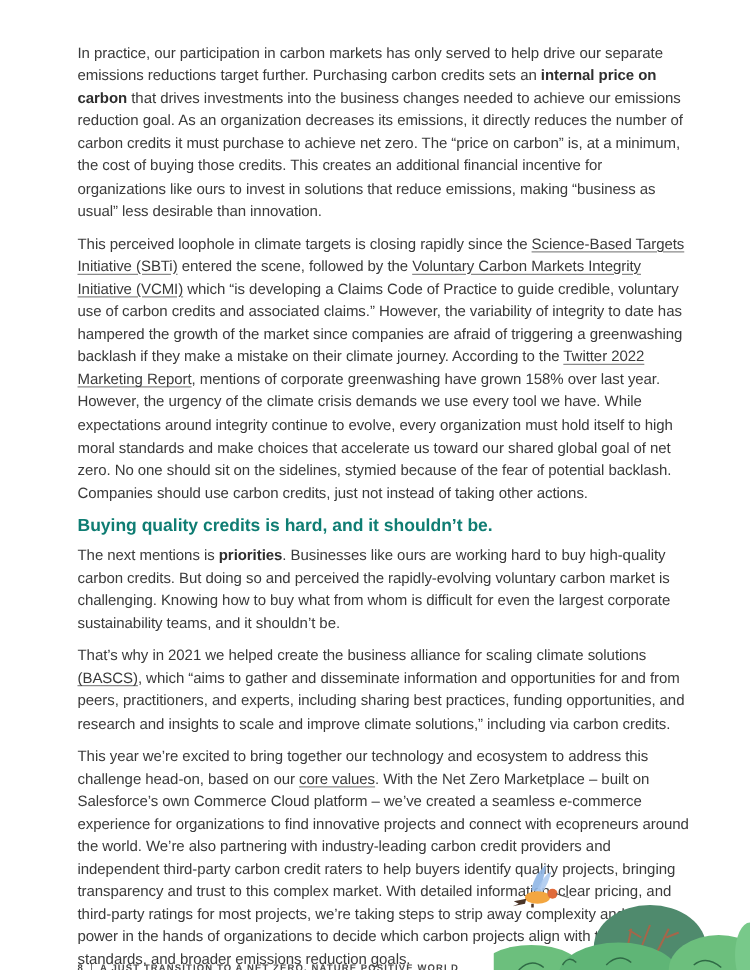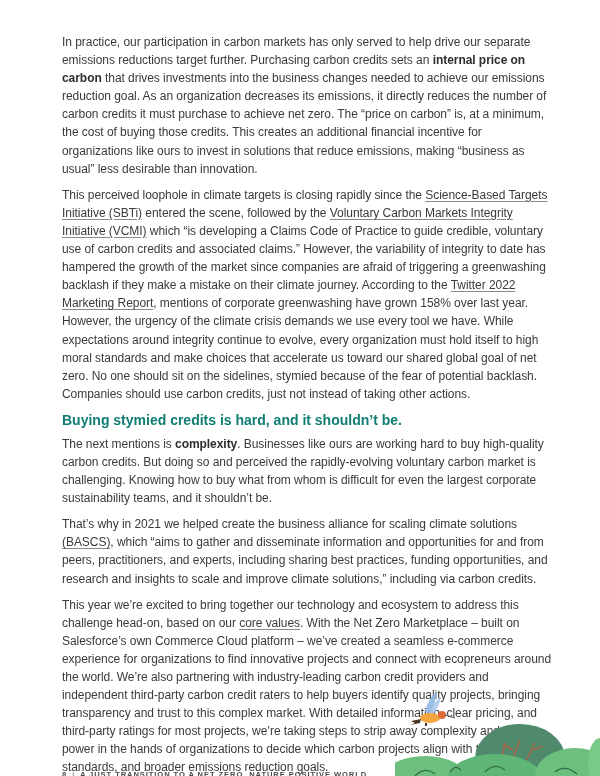--- a/index.html
+++ b/index.html
@@ -15,23 +15,23 @@
     .illus { position: absolute; left: 395px; top: 688px; width: 205px; height: 88px; }
   </style>
 </head>
 <body>
 
 <div class="page">
   <p><span>In practice, our participation in carbon markets has only served to help drive our separate emissions reductions target further. Purchasing carbon credits sets an </span><b>internal price on carbon</b><span> that drives investments into the business changes needed to achieve our emissions reduction goal. As an organization decreases its emissions, it directly reduces the number of carbon credits it must purchase to achieve net zero. The “price on carbon” is, at a minimum, the cost of buying those credits. This creates an additional financial incentive for organizations like ours to invest in solutions that reduce emissions, making “business as usual” less desirable than innovation.</span></p>
 
   <p><span>This perceived loophole in climate targets is closing rapidly since the </span><a>Science-Based Targets Initiative (SBTi)</a><span> entered the scene, followed by the </span><a>Voluntary Carbon Markets Integrity Initiative (VCMI)</a><span> which “is developing a Claims Code of Practice to guide credible, voluntary use of carbon credits and associated claims.” However, the variability of integrity to date has hampered the growth of the market since companies are afraid of triggering a greenwashing backlash if they make a mistake on their climate journey. According to the </span><a>Twitter 2022 Marketing Report</a><span>, mentions of corporate greenwashing have grown 158% over last year. However, the urgency of the climate crisis demands we use every tool we have. While expectations around integrity continue to evolve, every organization must hold itself to high moral standards and make choices that accelerate us toward our shared global goal of net zero. No one should sit on the sidelines, stymied because of the fear of potential backlash. Companies should use carbon credits, just not instead of taking other actions.</span></p>
 
-  <h2>Buying stymied credits is hard, and it shouldn’t be.</h2>
+  <h2>Buying quality credits is hard, and it shouldn’t be.</h2>
 
-  <p><span>The next mentions is </span><b>complexity</b><span>. Businesses like ours are working hard to buy high-quality carbon credits. But doing so and perceived the rapidly-evolving voluntary carbon market is challenging. Knowing how to buy what from whom is difficult for even the largest corporate sustainability teams, and it shouldn’t be.</span></p>
+  <p><span>The next mentions is </span><b>priorities</b><span>. Businesses like ours are working hard to buy high-quality carbon credits. But doing so and perceived the rapidly-evolving voluntary carbon market is challenging. Knowing how to buy what from whom is difficult for even the largest corporate sustainability teams, and it shouldn’t be.</span></p>
 
   <p><span>That’s why in 2021 we helped create the business alliance for scaling climate solutions </span><a>(BASCS)</a><span>, which “aims to gather and disseminate information and opportunities for and from peers, practitioners, and experts, including sharing best practices, funding opportunities, and research and insights to scale and improve climate solutions,” including via carbon credits.</span></p>
 
   <p><span>This year we’re excited to bring together our technology and ecosystem to address this challenge head-on, based on our </span><a>core values</a><span>. With the Net Zero Marketplace – built on Salesforce’s own Commerce Cloud platform – we’ve created a seamless e-commerce experience for organizations to find innovative projects and connect with ecopreneurs around the world. We’re also partnering with industry-leading carbon credit providers and independent third-party carbon credit raters to help buyers identify quality projects, bringing transparency and trust to this complex market. With detailed information, clear pricing, and third-party ratings for most projects, we’re taking steps to strip away complexity and put the power in the hands of organizations to decide which carbon projects align with their priorities, standards, and broader emissions reduction goals.</span></p>
 </div>
 
 <div class="footer">
   <span>8</span><span class="sep">|</span><span>A JUST TRANSITION TO A NET ZERO, NATURE POSITIVE WORLD</span>
 </div>
 

